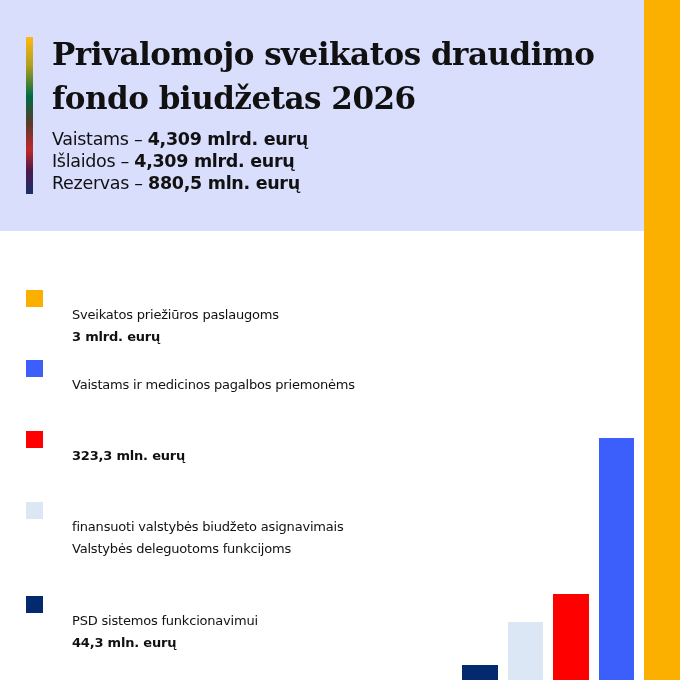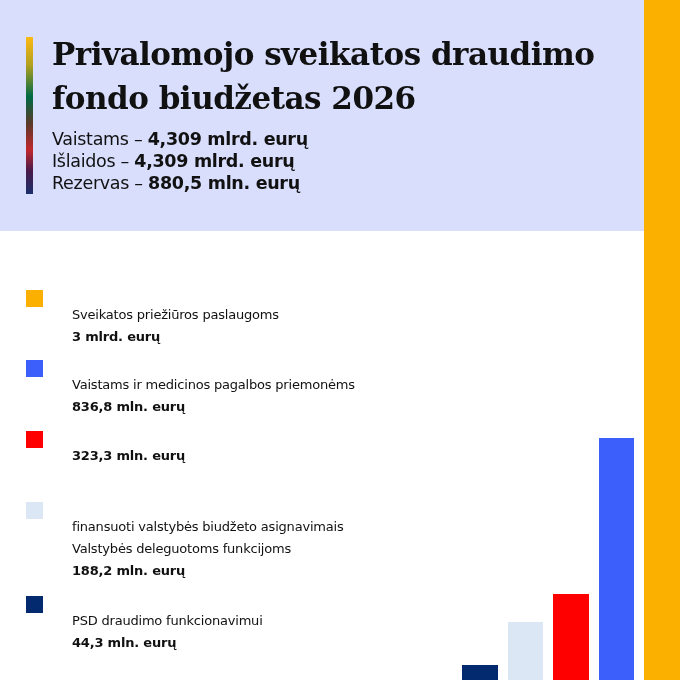--- a/index.html
+++ b/index.html
@@ -52,37 +52,36 @@
   </div>
 </div>
 
 <div class="legend">
   <div class="item" style="top:286px">
     <div class="sw" style="background:#fbb000"></div>
     <div class="txt"><span>Sveikatos priežiūros paslaugoms</span><span class="amt">3 mlrd. eurų</span></div>
   </div>
   <div class="item" style="top:356px">
     <div class="sw" style="background:#3c5ffc"></div>
-    <div class="txt"><span>Vaistams ir medicinos pagalbos priemonėms</span><span class="amt">836,8 mln. eurų</span></div>
+    <div class="txt"><span>Vaistams ir medicinos pagalbos priemonėms</span></div>
   </div>
   <div class="item" style="top:427px">
     <div class="sw" style="background:#ff0000"></div>
     <div class="txt"><span class="amt">323,3 mln. eurų</span></div>
   </div>
   <div class="item" style="top:498px">
     <div class="sw" style="background:#dce7f5"></div>
     <div class="txt">
         <span style="display:block">finansuoti valstybės biudžeto asignavimais</span>
         <span style="display:block">Valstybės deleguotoms funkcijoms</span>
-        <span class="amt">188,2 mln. eurų</span>
       </div>
   </div>
   <div class="item" style="top:592px">
     <div class="sw" style="background:#032a6e"></div>
-    <div class="txt"><span>PSD draudimo funkcionavimui</span><span class="amt">44,3 mln. eurų</span></div>
+    <div class="txt"><span>PSD sistemos funkcionavimui</span><span class="amt">44,3 mln. eurų</span></div>
   </div>
 </div>
 
 <div>
   <div class="bar" style="left:462px;width:36px;height:15px;background:#032a6e"></div>
   <div class="bar" style="left:508px;width:35px;height:58px;background:#dce7f5"></div>
   <div class="bar" style="left:553px;width:36px;height:86px;background:#ff0000"></div>
   <div class="bar" style="left:599px;width:35px;height:242px;background:#3c5ffc"></div>
   <div class="bar" style="left:644px;width:36px;height:680px;background:#fbb000"></div>
 </div>

